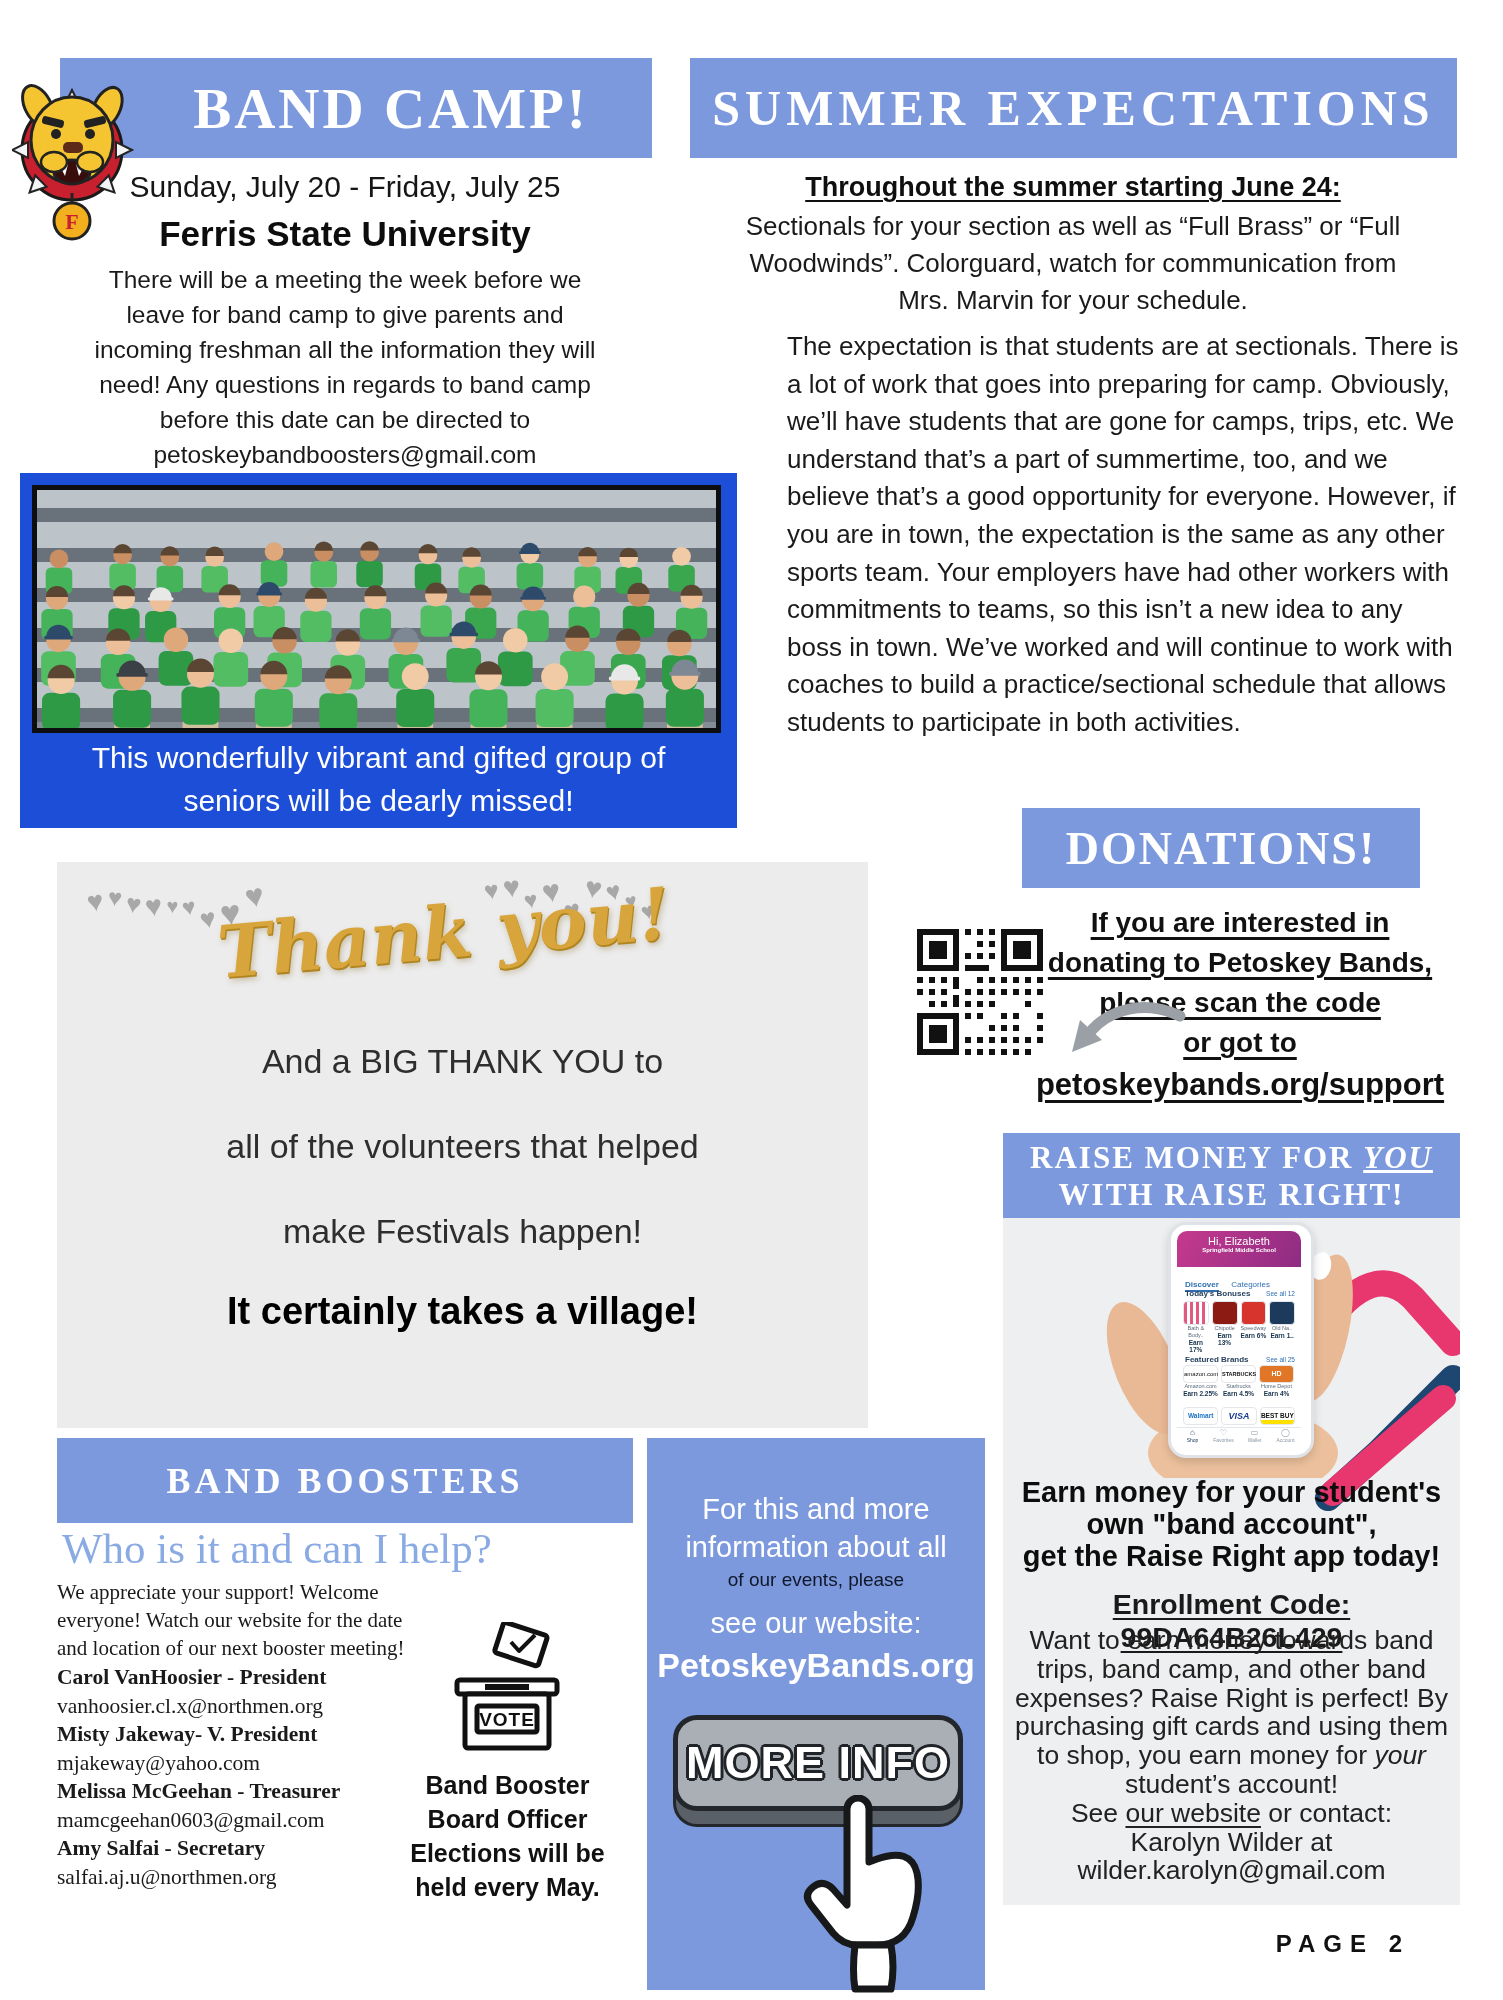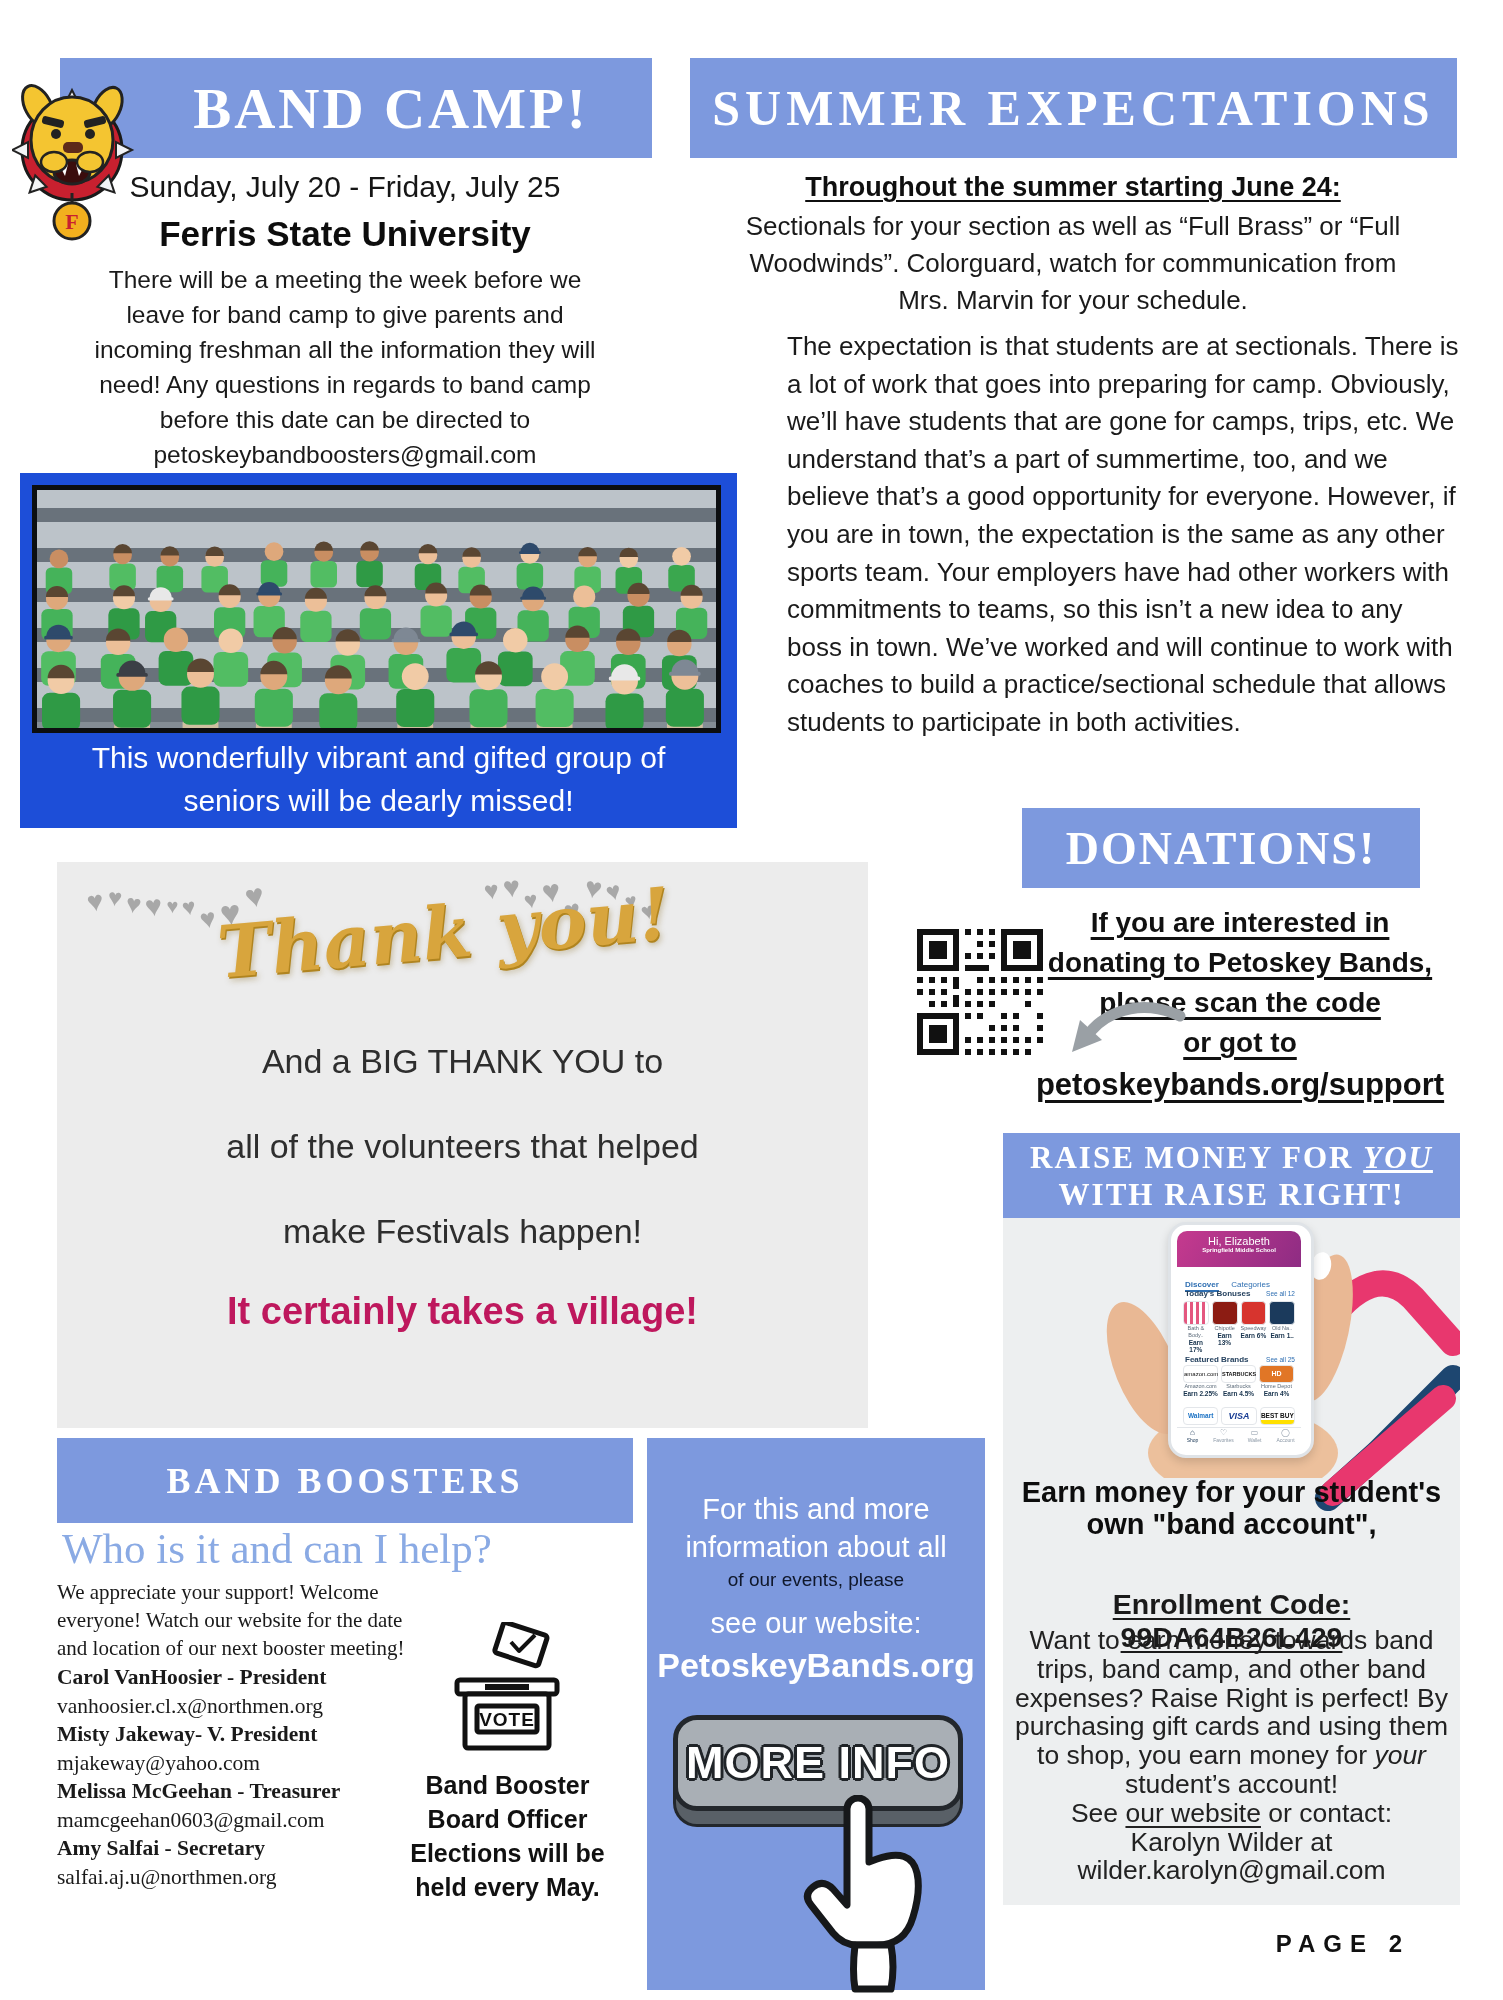--- a/index.html
+++ b/index.html
@@ -280,21 +280,21 @@
     <div class="abs ctr" style="left:0;top:311px;width:717px;font-size:30px;color:#fff;">seniors will be dearly missed!</div>
   </div>
 
   <div class="abs" id="thankyou-box" style="left:57px;top:862px;width:811px;height:566px;">
     <div class="abs" id="hearts-left" style="left:28px;top:12px;width:200px;height:70px;"><span class="heart" style="font-size:28px;transform:translateY(7px) rotate(-8deg);margin:0 2px;">♥</span><span class="heart" style="font-size:24px;transform:translateY(2px) rotate(5deg);margin:0 2px;">♥</span><span class="heart" style="font-size:26px;transform:translateY(9px) rotate(8deg);margin:0 2px;">♥</span><span class="heart" style="font-size:29px;transform:translateY(12px) rotate(-6deg);margin:0 2px;">♥</span><span class="heart" style="font-size:20px;transform:translateY(9px) rotate(0deg);margin:0 2px;">♥</span><span class="heart" style="font-size:23px;transform:translateY(11px) rotate(-10deg);margin:0 2px;">♥</span><span class="heart" style="font-size:27px;transform:translateY(24px) rotate(-11deg);margin:0 2px;">♥</span><span class="heart" style="font-size:35px;transform:translateY(21px) rotate(-6deg);margin:0 2px;">♥</span><span class="heart" style="font-size:32px;transform:translateY(3px) rotate(-11deg);margin:0 2px;">♥</span></div>
     <div class="abs" id="hearts-right" style="left:425px;top:8px;width:210px;height:70px;"><span class="heart" style="font-size:25px;transform:translateY(3px) rotate(-8deg);margin:0 2px;">♥</span><span class="heart" style="font-size:29px;transform:translateY(1px) rotate(-5deg);margin:0 2px;">♥</span><span class="heart" style="font-size:23px;transform:translateY(12px) rotate(-9deg);margin:0 2px;">♥</span><span class="heart" style="font-size:31px;transform:translateY(6px) rotate(-9deg);margin:0 2px;">♥</span><span class="heart" style="font-size:28px;transform:translateY(24px) rotate(-12deg);margin:0 2px;">♥</span><span class="heart" style="font-size:29px;transform:translateY(2px) rotate(9deg);margin:0 2px;">♥</span><span class="heart" style="font-size:25px;transform:translateY(4px) rotate(-14deg);margin:0 2px;">♥</span><span class="heart" style="font-size:20px;transform:translateY(12px) rotate(-12deg);margin:0 2px;">♥</span><span class="heart" style="font-size:23px;transform:translateY(23px) rotate(-12deg);margin:0 2px;">♥</span></div>
     <div class="abs" id="ty-script" style="left:160px;top:28px;font-size:72px;">Thank you!</div>
     <div class="abs ctr" style="left:0;top:180px;width:811px;font-size:34px;color:#2e2e2e;">And a BIG THANK YOU to</div>
     <div class="abs ctr" style="left:0;top:265px;width:811px;font-size:34px;color:#2e2e2e;">all of the volunteers that helped</div>
     <div class="abs ctr" style="left:0;top:350px;width:811px;font-size:34px;color:#2e2e2e;">make Festivals happen!</div>
-    <div class="abs ctr bold" style="left:0;top:428px;width:811px;font-size:38px;color:#be185d;">It certainly takes a village!</div>
+    <div class="abs ctr bold" style="left:0;top:428px;width:811px;font-size:38px;color:#000000;">It certainly takes a village!</div>
   </div>
 
   <div class="abs bluebar" style="left:57px;top:1438px;width:576px;height:85px;">
     <div class="serifh" style="font-size:36px;letter-spacing:4px;">BAND BOOSTERS</div>
   </div>
   <div class="abs" id="boosters-sub" style="left:62px;top:1524px;width:580px;font-size:43px;">Who is it and can I help?</div>
   <div class="abs bookserif" style="left:57px;top:1578px;width:352px;font-size:21px;line-height:28px;color:#1a1a1a;">We appreciate your support! Welcome everyone! Watch our website for the date and location of our next booster meeting!</div>
   <div class="abs bookserif" style="left:57px;top:1663px;width:352px;font-size:21.5px;line-height:28.5px;color:#1a1a1a;">
     <div class="off-name">Carol VanHoosier - President</div>
     <div>vanhoosier.cl.x@northmen.org</div>
@@ -527,20 +527,21 @@
           <div class="ctr" style="flex:1;font-size:5px;color:#8a97a5;"><div style="font-size:8px;">♡</div><span>Favorites</span></div>
           <div class="ctr" style="flex:1;font-size:5px;color:#8a97a5;"><div style="font-size:8px;">▭</div><span>Wallet</span></div>
           <div class="ctr" style="flex:1;font-size:5px;color:#8a97a5;"><div style="font-size:8px;">◯</div><span>Account</span></div>
         </div>
       </div>
     </div>
 
     
     <div class="abs ctr bold" style="left:0;top:258px;width:457px;font-size:29px;color:#0d0d0d;">Earn money for your student's</div>
     <div class="abs ctr bold" style="left:0;top:290px;width:457px;font-size:29px;color:#0d0d0d;">own "band account",</div>
+    <div class="abs ctr bold" style="left:0;top:322px;width:457px;font-size:29px;color:#0d0d0d;">get the Raise Right app today!</div>
     <div class="abs ctr bold und" style="left:0;top:370px;width:457px;font-size:28.5px;color:#1a1a1a;">Enrollment Code: 99DA64B26L429</div>
     <div class="abs ctr" style="left:10px;top:408px;width:437px;font-size:26.5px;line-height:28.8px;color:#222;">
       <span>Want to earn money towards band trips, band camp, and other band expenses? Raise Right is perfect! By purchasing gift cards and using them to shop, you earn money for </span><span style="font-style:italic;">your</span><span> student’s account!</span><br>
       <span>See </span><span class="und">our website</span><span> or contact:</span><br>
       <span>Karolyn Wilder at</span><br>
       <span>wilder.karolyn@gmail.com</span>
     </div>
   </div>
 
   <div class="abs bold" style="left:1180px;top:1930px;width:230px;text-align:right;font-size:24px;letter-spacing:8px;color:#111;">PAGE 2</div>

